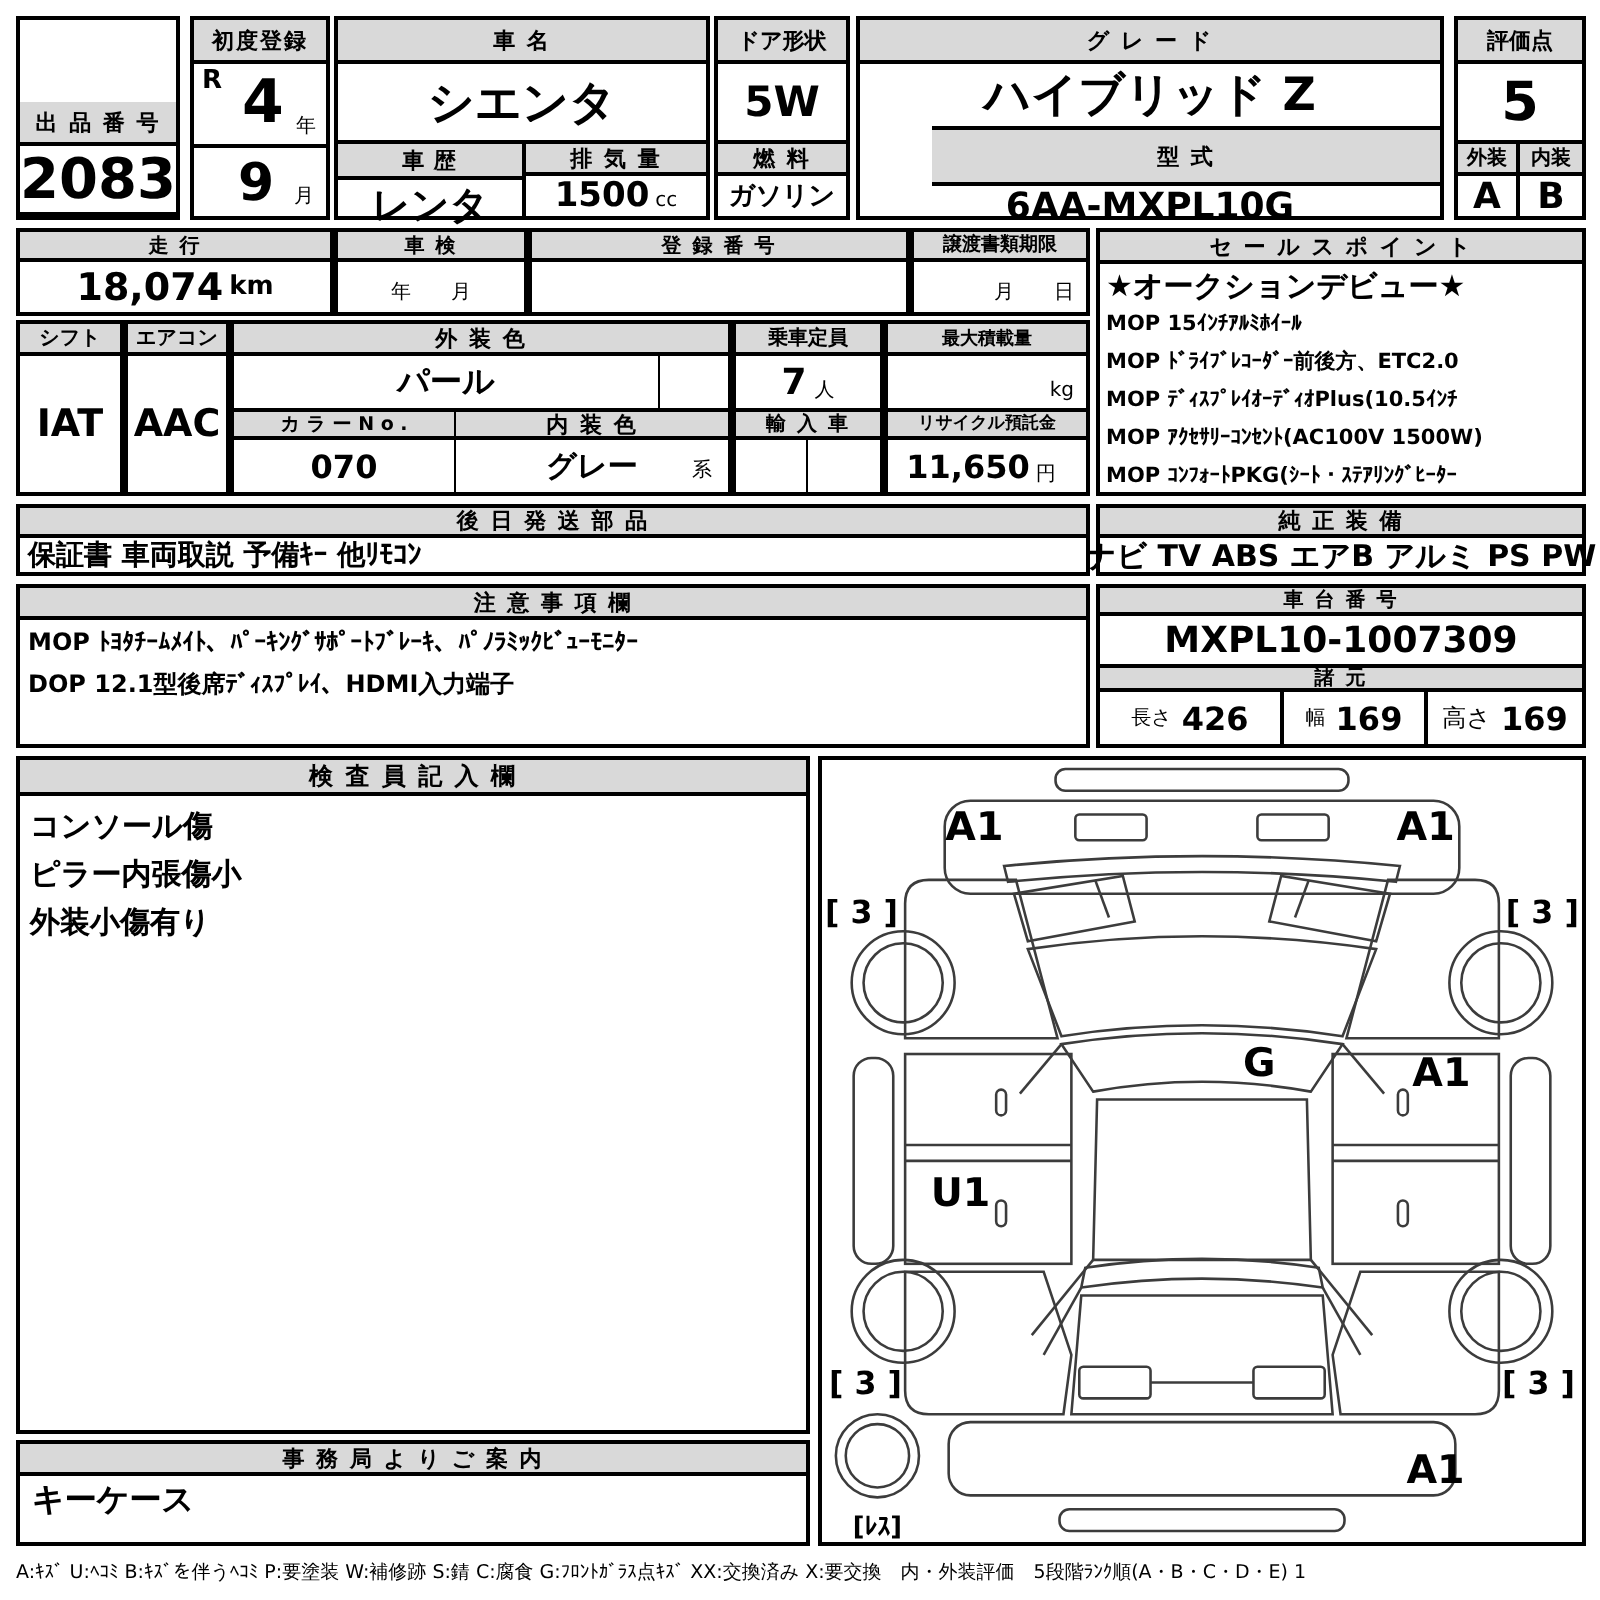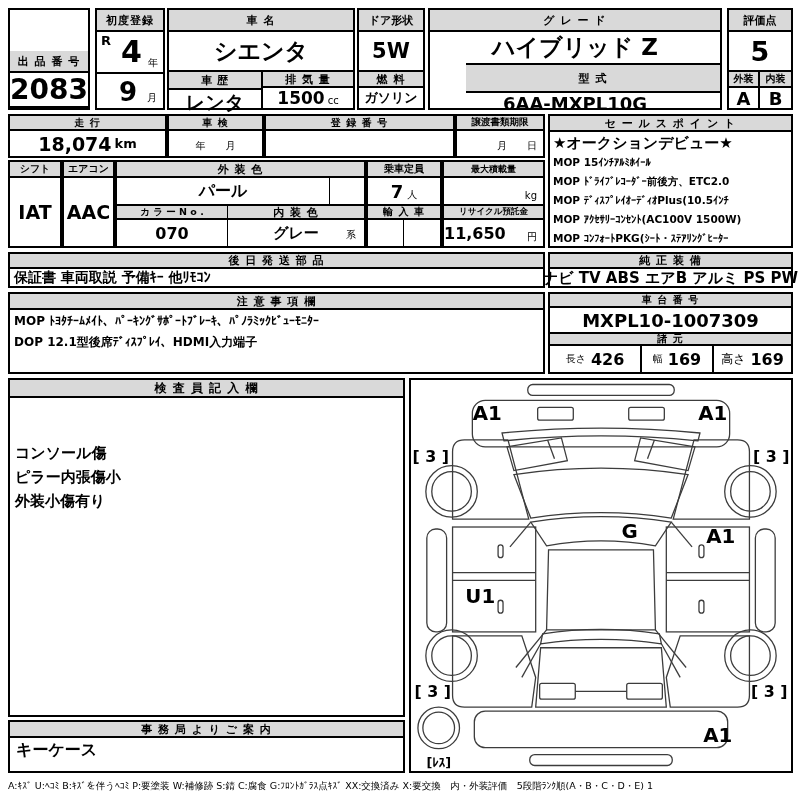--- a/index.html
+++ b/index.html
@@ -150,21 +150,21 @@
       <div class="hdr sub" style="height:16px;font-size:10px;">輸 入 車</div>
       <div class="cols" style="flex:1;">
         <div style="width:50%;border-right:1.5px solid #000;"></div>
         <div style="flex:1;"></div>
       </div>
     </div>
     <div class="col" style="flex:1;">
       <div class="hdr" style="height:16px;font-size:9px;letter-spacing:0;">最大積載量</div>
       <div style="height:26px;display:flex;align-items:flex-end;justify-content:flex-end;font-size:10px;padding:0 6px 3px 0;">kg</div>
       <div class="hdr sub" style="height:16px;font-size:8.5px;letter-spacing:0;">リサイクル預託金</div>
-      <div class="val" style="flex:1;gap:3px;justify-content:space-between;padding-right:6px;">
+      <div class="val" style="flex:1;gap:3px;justify-content:center;padding-right:6px;">
         <span style="font-size:16px;">11,650</span>
         <span class="unit" style="font-size:10px;align-self:flex-end;padding-bottom:2px;">円</span>
       </div>
     </div>
   </div>
 
   <div class="box" style="left:548px;top:114px;width:245px;height:134px;">
     <div class="hdr" style="height:16px;">セ ー ル ス ポ イ ン ト</div>
     <div style="flex:1;padding:1px 3px;">
       <div style="font-size:15px;font-weight:bold;line-height:20px;white-space:nowrap;">★オークションデビュー★</div>
@@ -207,21 +207,21 @@
         <span class="unit" style="font-size:10px;">幅</span>
         <span style="font-size:16px;">169</span>
       </div>
       <div class="val" style="flex:1;gap:5px;">
         <span class="unit" style="font-size:12px;">高さ</span>
         <span style="font-size:16px;">169</span>
       </div>
     </div>
   </div>
 
-  <div class="box" style="left:8px;top:378px;width:397px;height:339px;gap:40px;">
+  <div class="box" style="left:8px;top:378px;width:397px;height:339px;">
     <div class="hdr" style="height:18px;font-size:12px;">検 査 員 記 入 欄</div>
     <div style="flex:1;padding:3px 0 0 5px;">
         <div class="insp-line">コンソール傷</div>
         <div class="insp-line">ピラー内張傷小</div>
         <div class="insp-line">外装小傷有り</div>
       </div>
   </div>
 
   <div class="box" style="left:8px;top:720px;width:397px;height:53px;">
     <div class="hdr" style="height:16px;">事 務 局 よ り ご 案 内</div>

